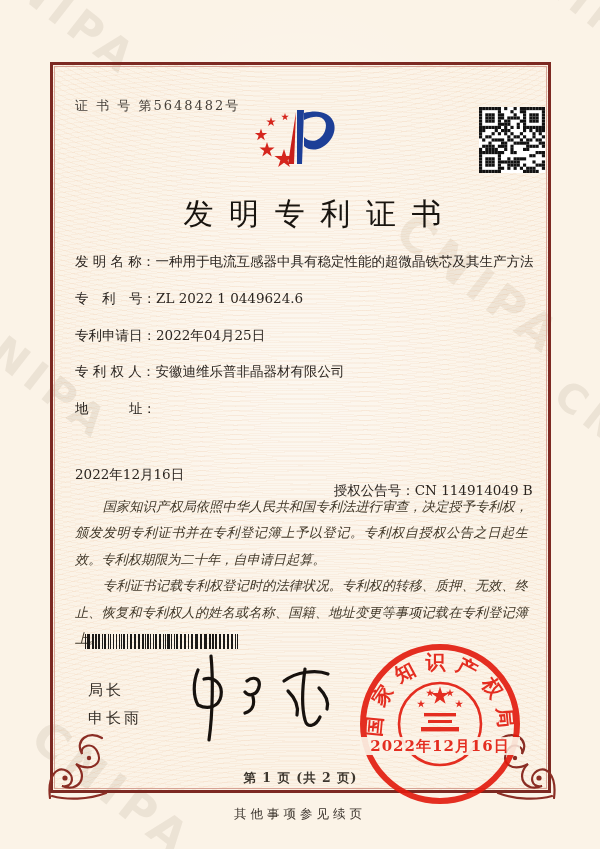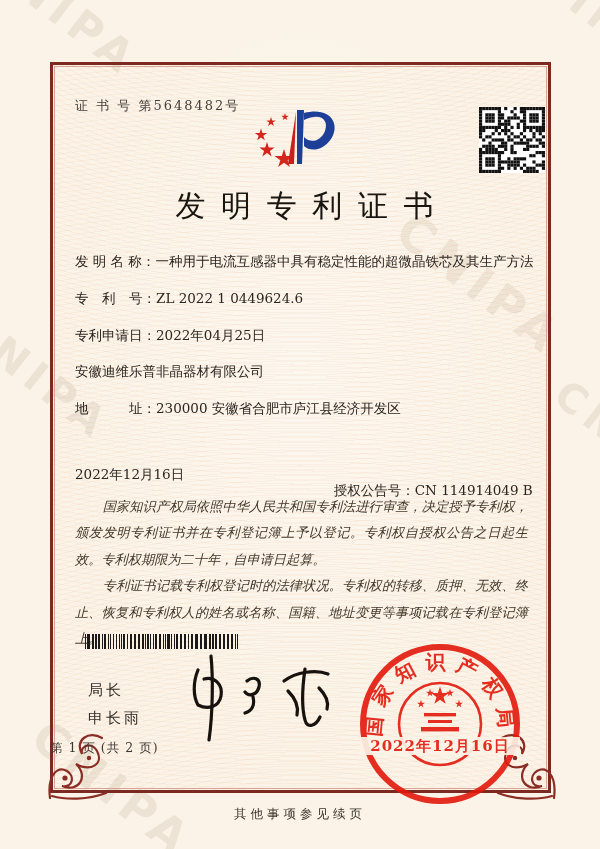--- a/index.html
+++ b/index.html
@@ -30,21 +30,21 @@
     background:
       repeating-radial-gradient(ellipse 140% 65% at 50% -25%, rgba(224,148,88,.075) 0 1.5px, transparent 1.5px 7px),
       repeating-radial-gradient(ellipse 140% 65% at 50% 125%, rgba(224,148,88,.075) 0 1.5px, transparent 1.5px 7px);
   }
   .frame-inner{position:absolute; inset:1px; border:1px solid #d7a496; pointer-events:none;}
   
   .cert-no{position:absolute; left:75px; top:97px; font-size:13px; letter-spacing:2px; color:#46403a;}
   .logo{position:absolute; left:233px; top:101px;}
   .qr{position:absolute; left:479px; top:107px; width:66px; height:66px; background:#fff;}
   .title{
-    position:absolute; left:50px; top:182px; width:501px; margin:4px;
+    position:absolute; left:50px; top:182px; width:501px; margin:12px;
     text-align:center; font-size:30px; font-weight:normal; color:#191510;
     letter-spacing:.52em; text-indent:.52em;
   }
   
   .fields{position:absolute; left:75px; top:243px; width:462px; font-size:13.5px; line-height:36.8px;}
   .frow{display:flex; white-space:pre;}
   .frow .lab{flex:none;}
   .frow .val{white-space:normal;}
   .grant{position:absolute; left:75px; top:466px; width:462px; font-size:13.5px; display:flex; white-space:pre;}
   .grant .g-left{width:233px; flex:none; display:flex;}
@@ -58,22 +58,22 @@
           letter-spacing:3px; color:#332d26; line-height:28px;
           font-family:"DejaVu Sans","Liberation Sans",sans-serif;}
   .signature{position:absolute; left:168px; top:650px;}
   
   .seal{position:absolute; left:352px; top:636px;}
   
   .flourish{position:absolute;}
   .fl-left{left:44px; top:714px;}
   .fl-right{left:478px; top:714px; transform:scaleX(-1);}
   
-  .page-info{position:absolute; left:50px; top:740px; width:501px; 
-             font-size:12.5px; color:#3c362e; letter-spacing:1px;}
+  .page-info{position:absolute; left:50px; top:770px; width:501px; text-align:center;
+             font-size:12.5px; color:#3c362e; letter-spacing:1px;font-weight:bold;}
   .cont-note{position:absolute; left:0; top:806px; width:600px; text-align:center;
              font-size:12.5px; color:#3a332c; letter-spacing:4px;}
 </style>
 </head>
 <body>
 
 <div id="page">
 
   <span class="wm wm1">CNIPA</span>
   <span class="wm wm2">CNIPA</span>
@@ -346,24 +346,24 @@
     <div class="frow">
       <span class="lab">发 明 名 称：</span><span class="val">一种用于电流互感器中具有稳定性能的超微晶铁芯及其生产方法</span>
     </div>
     <div class="frow">
       <span class="lab">专　利　号：</span><span class="val">ZL 2022 1 0449624.6</span>
     </div>
     <div class="frow">
       <span class="lab">专利申请日：</span><span class="val">2022年04月25日</span>
     </div>
     <div class="frow">
-      <span class="val">安徽迪维乐普非晶器材有限公司</span>
+      <span class="lab">专 利 权 人：</span><span class="val">安徽迪维乐普非晶器材有限公司</span>
     </div>
     <div class="frow">
-      <span class="lab">地　　　址：</span><span class="val">230000 安徽省合肥市庐江县经济开发区</span>
+      <span class="lab">地　　　址：</span>
     </div>
   </div>
 
   <div class="grant">
     <span class="g-left">
       <span>2022年12月16日</span>
     </span>
     <span class="g-right">
       <span>授权公告号：</span><span>CN 114914049 B</span>
     </span>

